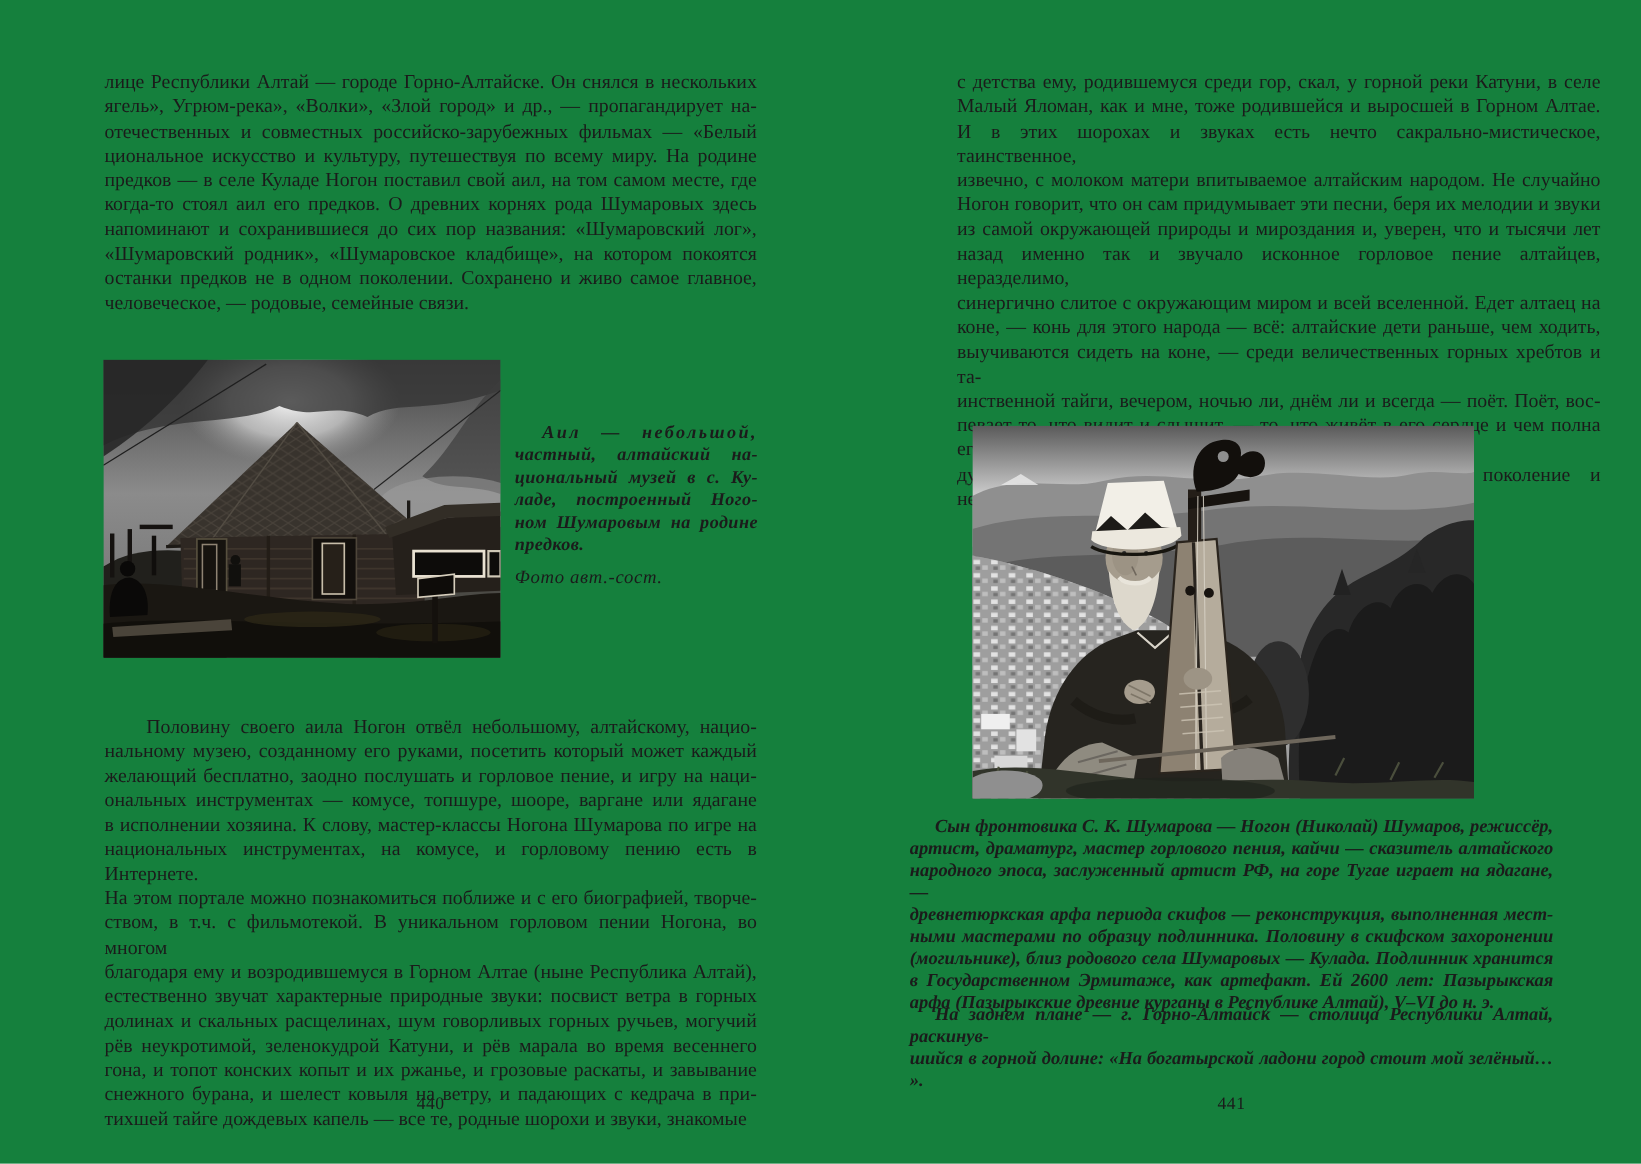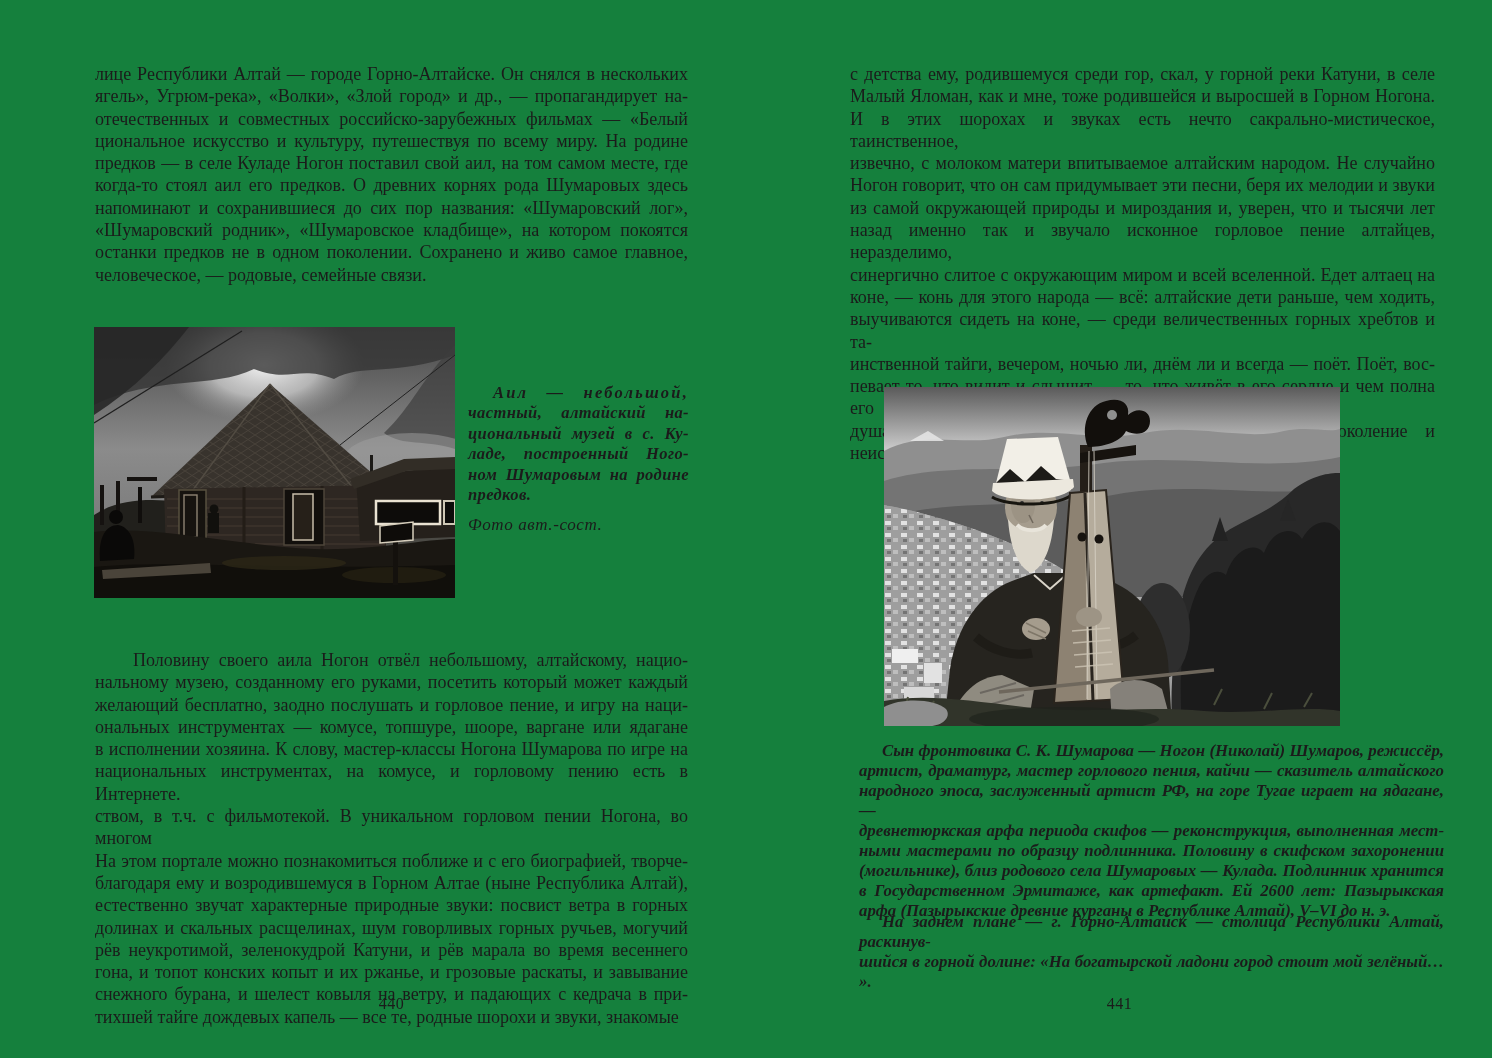--- a/index.html
+++ b/index.html
@@ -7,21 +7,21 @@
         font-family:"Liberation Serif","DejaVu Serif",serif;color:#1b1b1b;}
   .block{position:absolute;}
   .body-text{font-size:18px;line-height:22.3px;}
   .tline{text-align:justify;text-align-last:justify;}
   .tline.last{text-align-last:left;}
   .caption-l{font-size:16.5px;line-height:20.4px;font-weight:bold;font-style:italic;}
   .caption-l .tline{letter-spacing:0.4px;}
   .caption-l .tline:first-child{letter-spacing:2.2px;}
   .credit{font-weight:normal;font-style:italic;font-size:17px;letter-spacing:0.6px;
           text-align:left;margin-top:10px;}
-  .caption-r{font-size:16.8px;line-height:20px;font-weight:bold;font-style:italic;margin-left:32px;}
+  .caption-r{font-size:16.8px;line-height:20px;font-weight:bold;font-style:italic;}
   .pagenum{font-size:16px;text-align:center;letter-spacing:0.5px;}
   figure{margin:0;padding:0;}
   figure svg{display:block;width:100%;height:100%;}
 </style>
 </head>
 <body>
 
 <div class="book">
 
   <section>
@@ -118,39 +118,39 @@
       <div class="credit">Фото авт.-сост.</div>
     </div>
 
     <div class="block body-text" style="left:95px;top:629px;width:593px">
         <div class="tline" style="text-indent: 38px; margin-top: 20px;">Половину своего аила Ногон отвёл небольшому, алтайскому, нацио-</div>
         <div class="tline">нальному музею, созданному его руками, посетить который может каждый</div>
         <div class="tline">желающий бесплатно, заодно послушать и горловое пение, и игру на наци-</div>
         <div class="tline">ональных инструментах — комусе, топшуре, шооре, варгане или ядагане</div>
         <div class="tline">в исполнении хозяина. К слову, мастер-классы Ногона Шумарова по игре на</div>
         <div class="tline">национальных инструментах, на комусе, и горловому пению есть в Интернете.</div>
+        <div class="tline">На этом портале можно познакомиться поближе и с его биографией, творче-</div>
         <div class="tline">ством, в т.ч. с фильмотекой. В уникальном горловом пении Ногона, во многом</div>
-        <div class="tline">На этом портале можно познакомиться поближе и с его биографией, творче-</div>
         <div class="tline">благодаря ему и возродившемуся в Горном Алтае (ныне Республика Алтай),</div>
         <div class="tline">естественно звучат характерные природные звуки: посвист ветра в горных</div>
         <div class="tline">долинах и скальных расщелинах, шум говорливых горных ручьев, могучий</div>
         <div class="tline">рёв неукротимой, зеленокудрой Катуни, и рёв марала во время весеннего</div>
         <div class="tline">гона, и топот конских копыт и их ржанье, и грозовые раскаты, и завывание</div>
         <div class="tline">снежного бурана, и шелест ковыля на ветру, и падающих с кедрача в при-</div>
         <div class="tline last">тихшей тайге дождевых капель — все те, родные шорохи и звуки, знакомые</div>
       </div>
 
     <div class="block pagenum" style="left:95px;top:995px;width:593px">440</div>
   </section>
 
   <section>
 
-    <div class="block body-text" style="left:850px;top:63px;width:585px">
+    <div class="block body-text" style="left:870px;top:63px;width:585px">
         <div class="tline">с детства ему, родившемуся среди гор, скал, у горной реки Катуни, в селе</div>
-        <div class="tline">Малый Яломан, как и мне, тоже родившейся и выросшей в Горном Ногона.</div>
+        <div class="tline">Малый Яломан, как и мне, тоже родившейся и выросшей в Горном Алтае.</div>
         <div class="tline">И в этих шорохах и звуках есть нечто сакрально-мистическое, таинственное,</div>
         <div class="tline">извечно, с молоком матери впитываемое алтайским народом. Не случайно</div>
         <div class="tline">Ногон говорит, что он сам придумывает эти песни, беря их мелодии и звуки</div>
         <div class="tline">из самой окружающей природы и мироздания и, уверен, что и тысячи лет</div>
         <div class="tline">назад именно так и звучало исконное горловое пение алтайцев, неразделимо,</div>
         <div class="tline">синергично слитое с окружающим миром и всей вселенной. Едет алтаец на</div>
         <div class="tline">коне, — конь для этого народа — всё: алтайские дети раньше, чем ходить,</div>
         <div class="tline">выучиваются сидеть на коне, — среди величественных горных хребтов и та-</div>
         <div class="tline">инственной тайги, вечером, ночью ли, днём ли и всегда — поёт. Поёт, вос-</div>
         <div class="tline">певает то, что видит и слышит, — то, что живёт в его сердце и чем полна его</div>

